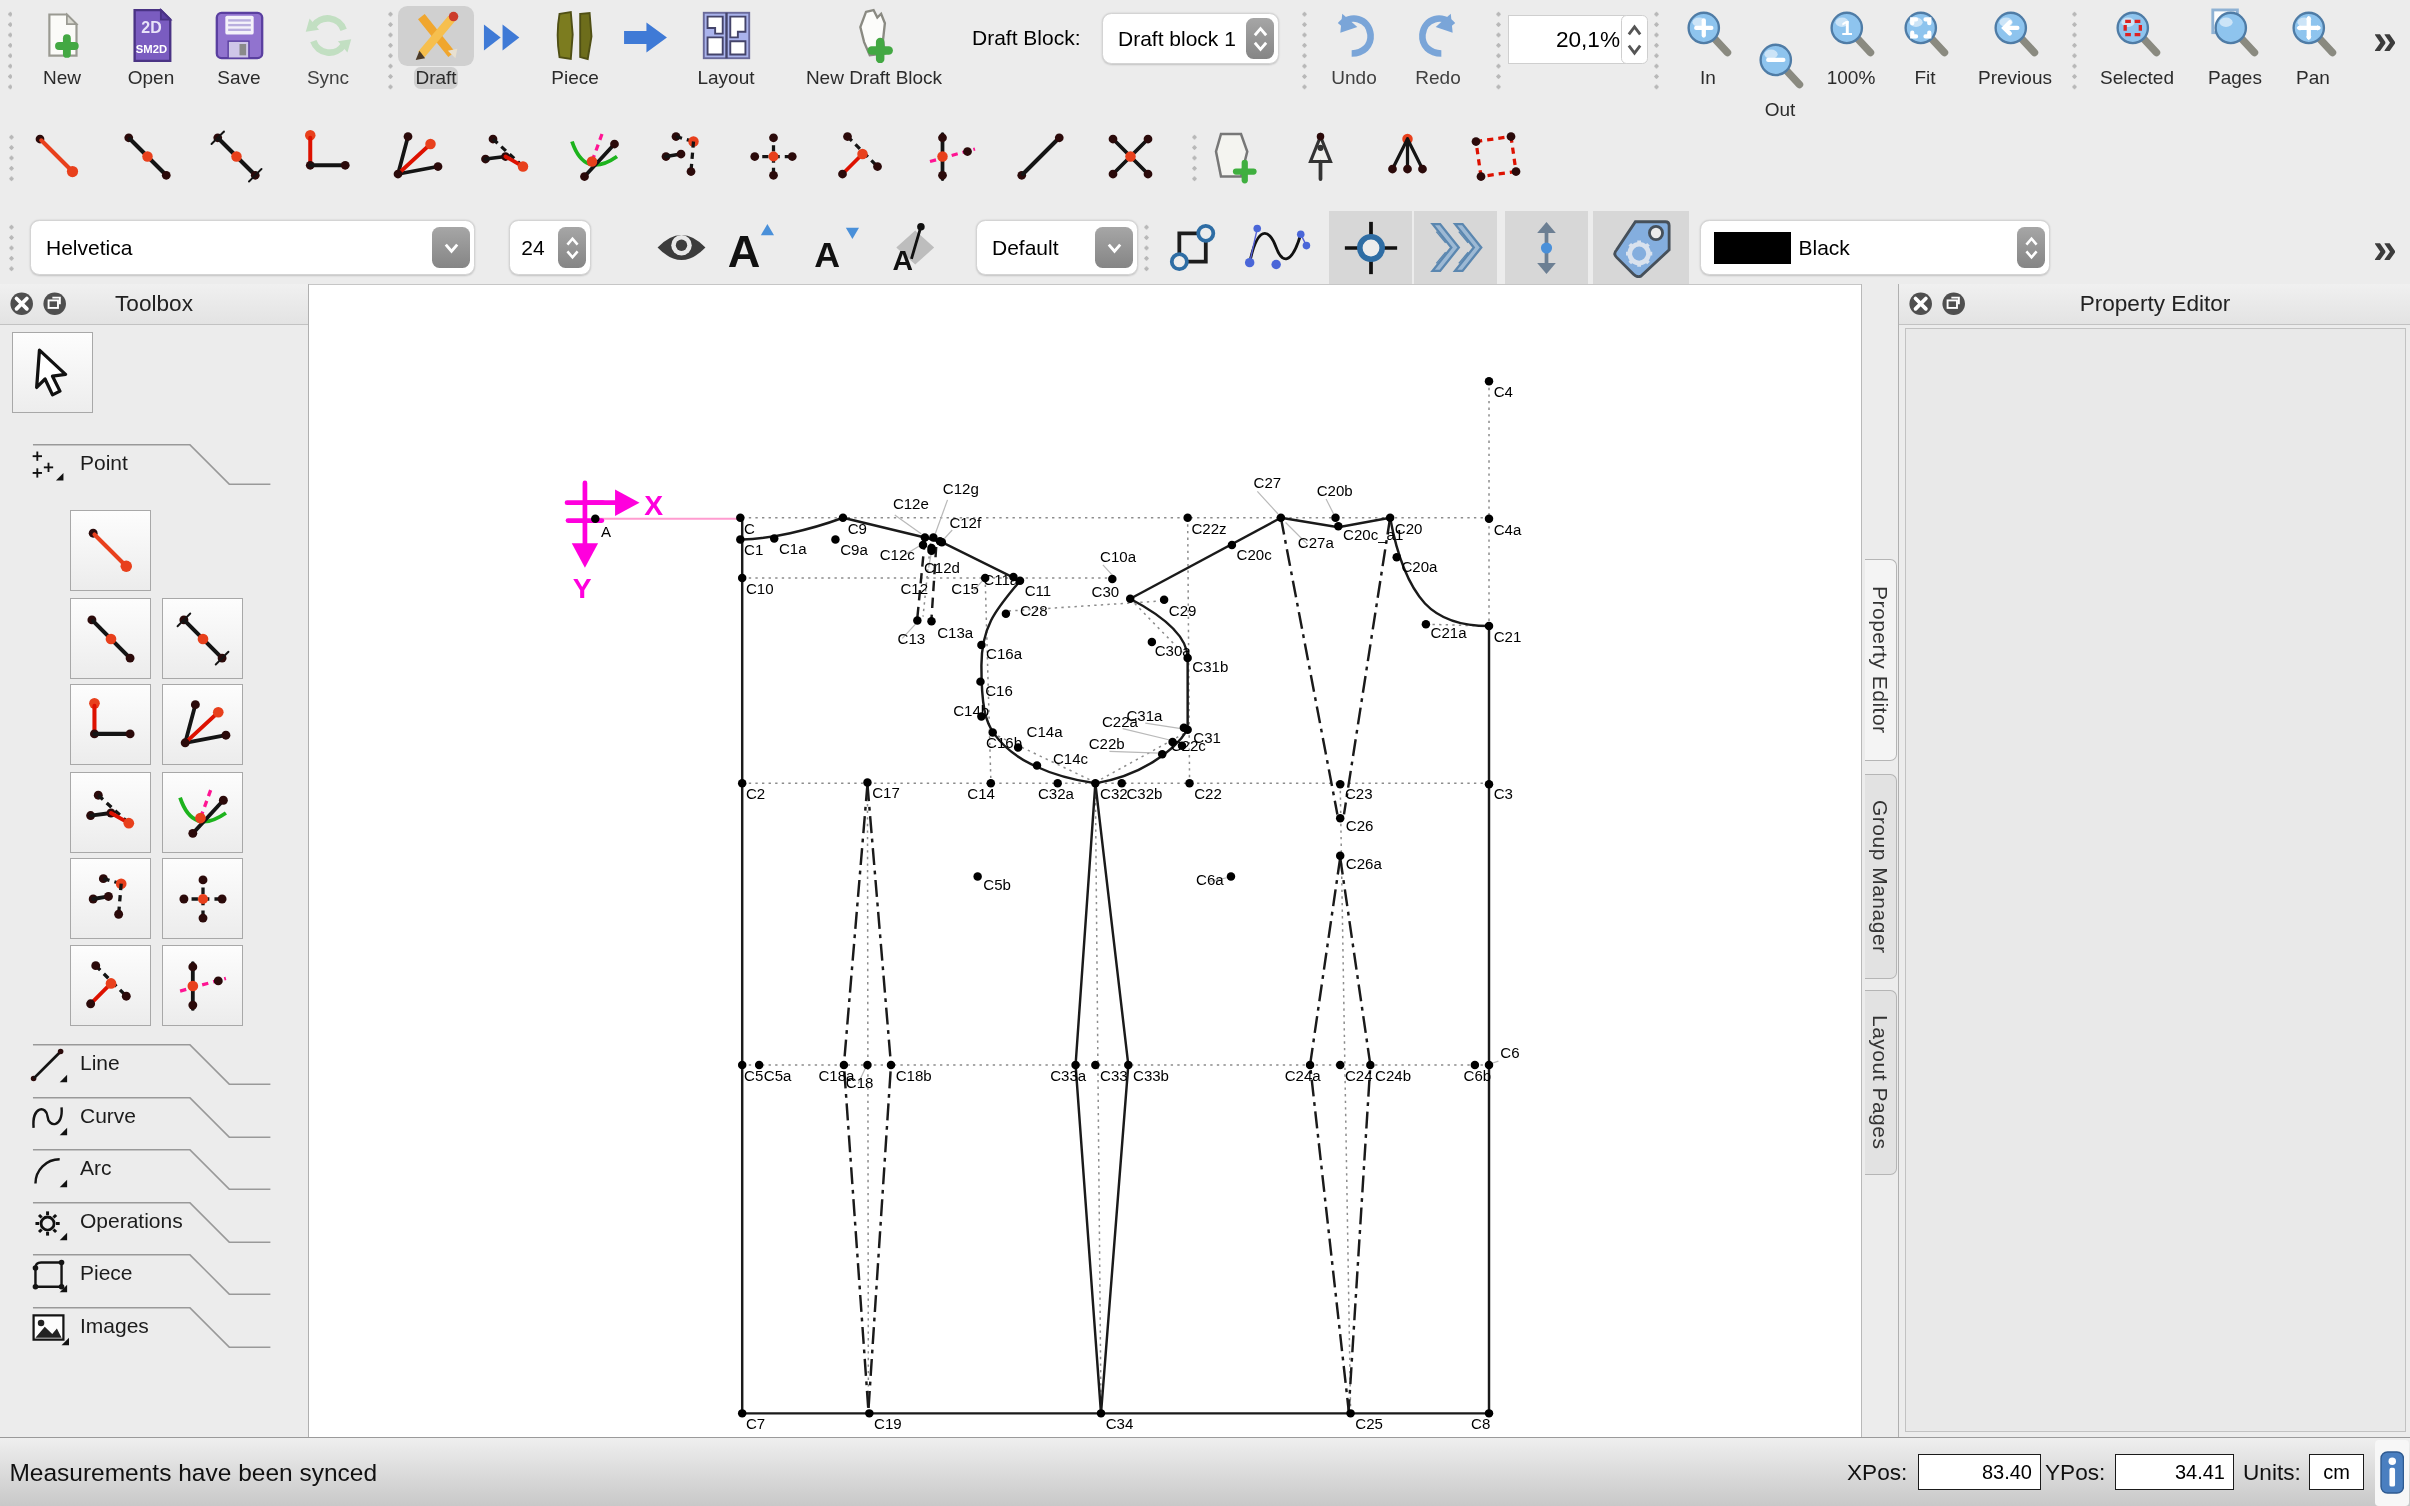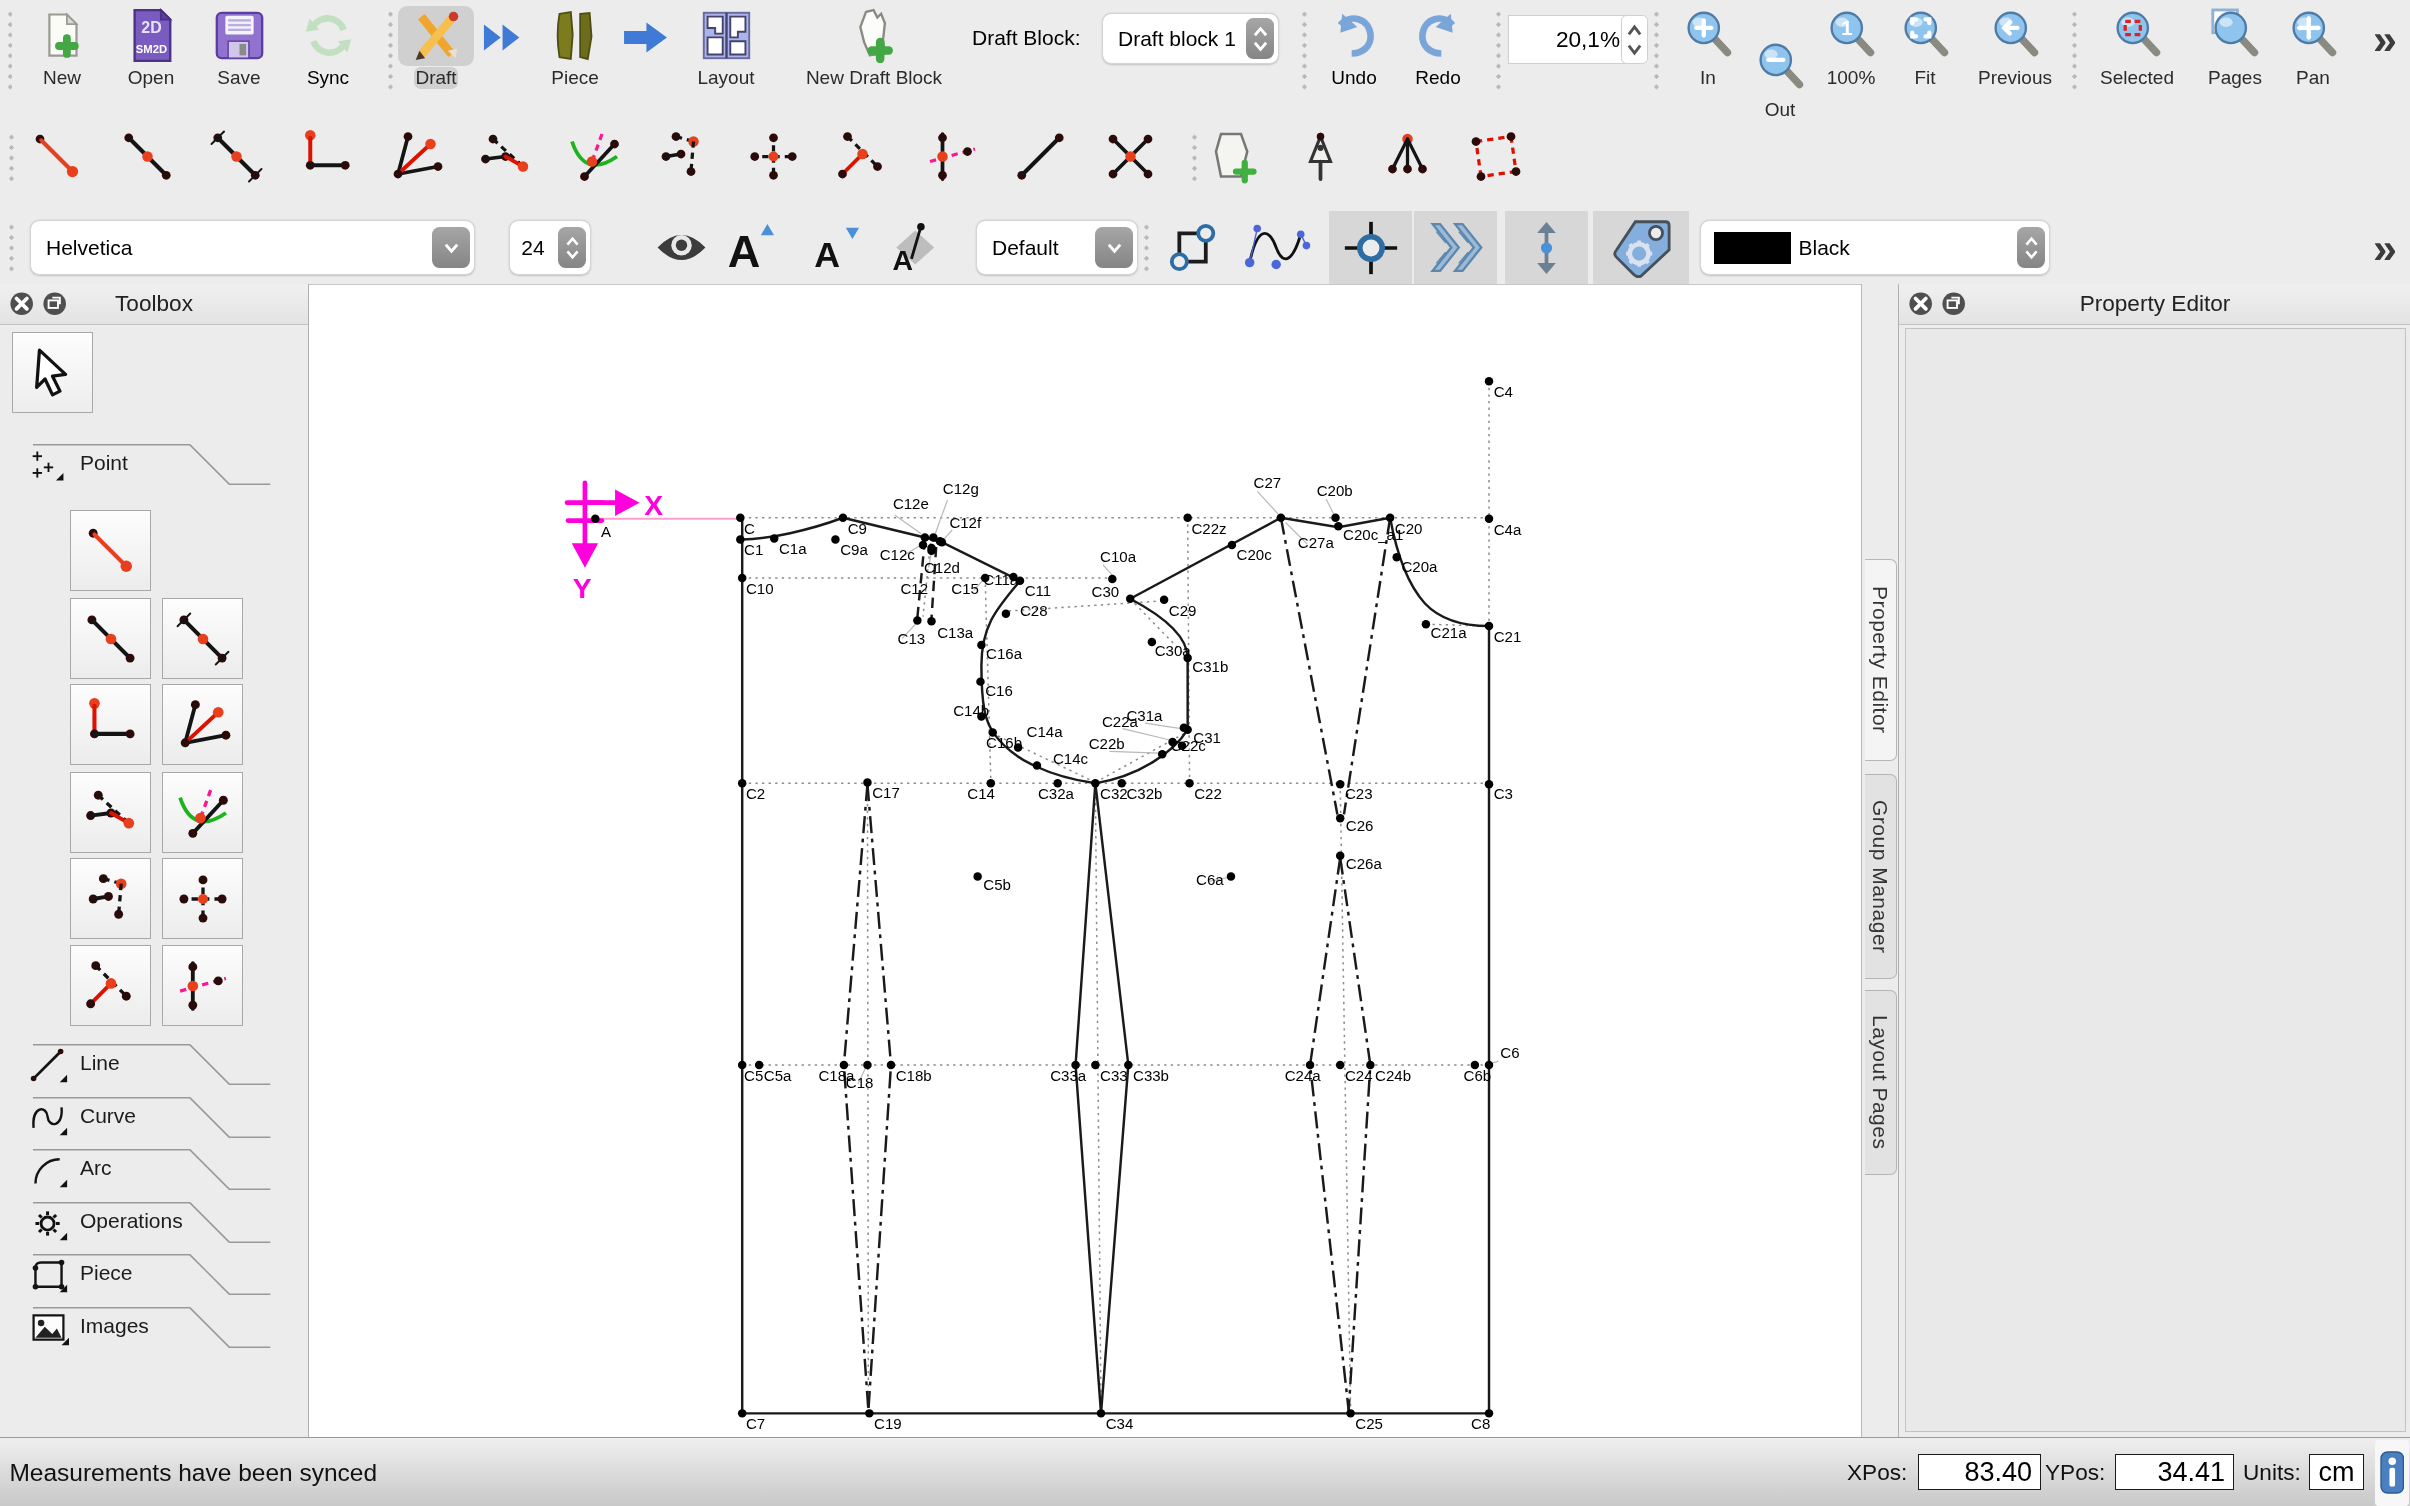--- a/index.html
+++ b/index.html
@@ -6,21 +6,21 @@
     -webkit-font-smoothing:antialiased;}
   #app{position:relative;width:2411px;height:1507px;overflow:hidden;background:#ececec;}
   
   #toolbar{position:absolute;left:0;top:0;width:2411px;height:284px;background:#ececec;
     border-bottom:0.9px solid #b0b0b0;}
   .sepdots{position:absolute;width:4.7px;background-image:radial-gradient(circle,#b8b8b8 1.9px,transparent 2.2px);
     background-size:4.7px 10.4px;background-repeat:repeat-y;}
   .tb1{position:absolute;top:0;width:94px;height:100px;text-align:center;cursor:default;}
   .t1i{height:60px;margin-top:5.6px;display:flex;align-items:center;justify-content:center;}
   .t1l{font-size:19px;color:#2b2b2b;margin-top:1.9px;}
-  .tb1.disabled .t1l{color:#000000;}
+  .tb1.disabled .t1l{color:#404040;}
   .tb1.selected .t1i{background:#d0d0d0;border-radius:9.4px;margin-left:9.4px;margin-right:9.4px;}
   .tb1.selected .t1l{background:#d0d0d0;border-radius:6.6px;display:inline-block;padding:0 1px;}
   .flowarrow{position:absolute;top:17px;width:51px;height:41px;}
   .combo{position:absolute;background:#fff;border:0.9px solid #d4d4d4;border-radius:9.4px;
     box-shadow:0 0.9px 1.9px rgba(0,0,0,.18);display:flex;align-items:center;}
   .combo .ctext{font-size:21px;color:#000;padding-left:15px;flex:1;white-space:nowrap;overflow:hidden;}
   .cbtn{width:38px;height:41px;margin:3.8px;border-radius:7.5px;background:linear-gradient(#a6a6a6,#858585);
     display:flex;align-items:center;justify-content:center;flex:none;}
   .cbtn.narrow{width:28px;}
   .cbtn svg{stroke:#fff;stroke-width:3;fill:none;}
@@ -59,21 +59,21 @@
     border-left:0.9px solid #b0b0b0;}
   #propcontent{position:absolute;left:5.6px;top:44px;width:499px;height:1102px;background:#e9e9e9;
     border:0.9px solid #c2c2c2;}
   
   #statusbar{position:absolute;left:0;top:1437px;width:2411px;height:70px;
     background:linear-gradient(#efefef,#c7c7c7);border-top:0.9px solid #9a9a9a;}
   #statusmsg{position:absolute;left:9.4px;top:0;height:70px;display:flex;align-items:center;
     font-size:24.5px;color:#111;}
   .stlabel{position:absolute;top:0;height:70px;display:flex;align-items:center;font-size:22.6px;color:#111;}
   .stfield{position:absolute;top:16px;height:34px;border:1.9px solid #1a1a1a;background:#fff;
-    display:flex;align-items:center;justify-content:flex-end;font-size:27px;color:#000;padding-right:7.5px;}
+    display:flex;align-items:center;justify-content:flex-end;font-size:20px;color:#000;padding-right:7.5px;}
   .stfield.center{justify-content:center;padding-right:0;}
   #infobtn{position:absolute;left:2375px;top:1.9px;width:34px;height:66px;background:#f7f7f7;
     border-radius:3.8px;display:flex;align-items:center;justify-content:center;}
 </style>
 </head>
 <body>
 
 <div id="app">
 
   <div id="toolbar">

